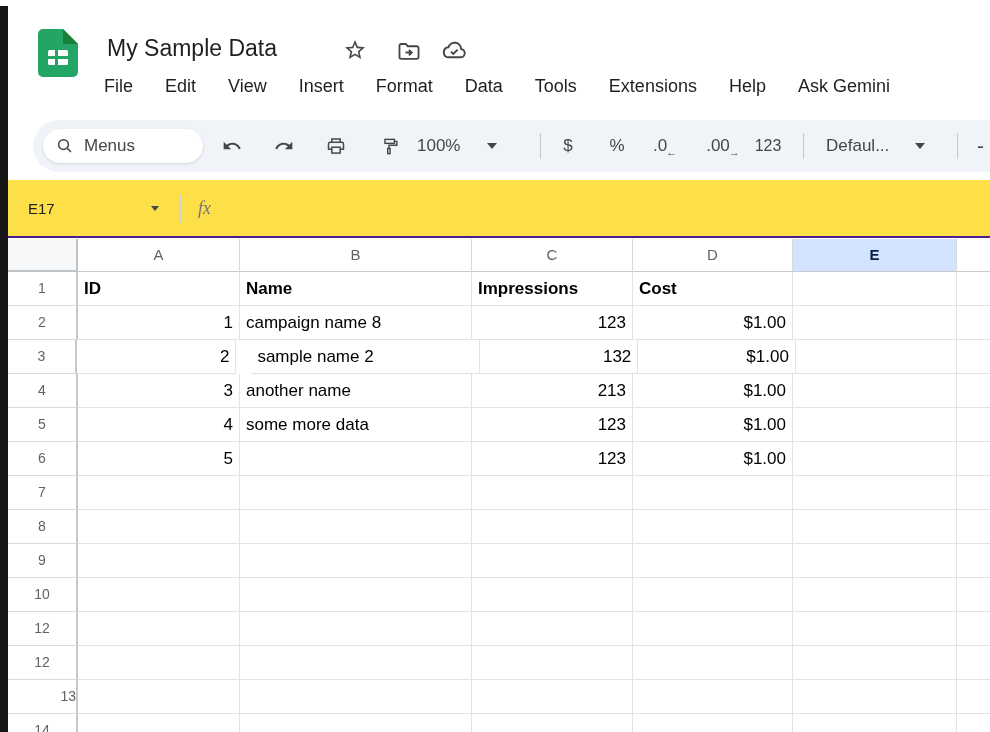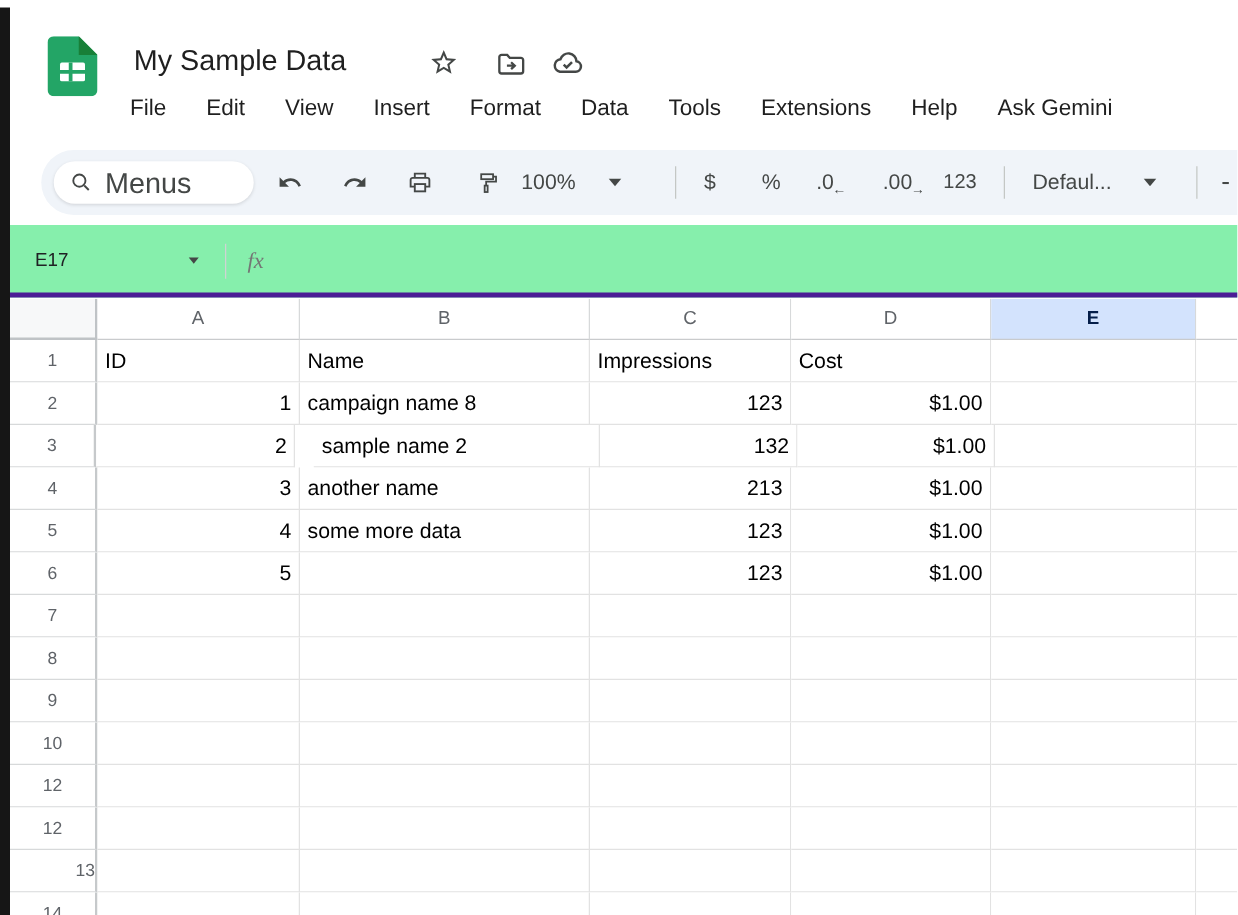--- a/index.html
+++ b/index.html
@@ -21,39 +21,39 @@
   .move-btn{left:395px;top:37px}
   .cloud-btn{left:440px;top:36px}
 
   .menubar{position:absolute;left:104px;top:73px;display:flex;gap:32px;font-size:18px;color:#1f1f1f;line-height:27px;white-space:nowrap}
   .menubar span{cursor:default}
 
   
   .toolbar{position:absolute;left:33px;top:120px;width:957px;height:52px;background:var(--toolbar-bg);border-radius:26px 0 0 26px}
   .search-pill{position:absolute;left:10px;top:9px;width:160px;height:34px;background:#fff;border-radius:17px;
                box-shadow:0 1px 3px rgba(0,0,0,.13);display:flex;align-items:center;padding-left:13px;gap:10px;cursor:pointer}
-  .search-pill .lbl{font-size:23px;color:var(--icon-gray)}
+  .search-pill .lbl{font-size:17px;color:var(--icon-gray)}
   .tbtn{position:absolute;top:14px;width:24px;height:24px;display:flex;align-items:center;justify-content:center;color:var(--icon-gray);cursor:pointer}
   .tb-undo{left:187px}.tb-redo{left:239px}.tb-print{left:291px}.tb-paint{left:345px}
   .tb-item{position:absolute;top:0;height:52px;display:flex;align-items:center;font-size:17px;color:var(--icon-gray);cursor:pointer}
   .tb-zoom{left:384px;gap:27px}
   .caret{width:0;height:0;border-left:5px solid transparent;border-right:5px solid transparent;border-top:6px solid var(--icon-gray)}
   .tb-cur{left:524px;width:22px;justify-content:center}
   .tb-pct{left:572px;width:24px;justify-content:center}
   .tb-dec{left:614px;width:36px;justify-content:center}
   .tb-inc{left:668px;width:44px;justify-content:center}
   .tb-123{left:716px;width:38px;justify-content:center;font-size:16px}
   .dd-arr{font-size:11px;position:relative;top:6px;margin-left:-1px}
   .tb-sep{position:absolute;top:13px;width:1px;height:26px;background:#c4c7c5}
   .sep1{left:507px}.sep2{left:770px}.sep3{left:924px}
   .tb-style{left:793px;gap:26px}
   .tb-minus{left:944px;font-size:21px}
 
   
-  .formula-bar{position:absolute;left:8px;top:180px;width:982px;height:58px;background:#86efac;border-bottom:4px solid #4c1d95}
+  .formula-bar{position:absolute;left:8px;top:180px;width:982px;height:58px;background:#fde047;border-bottom:2px solid #4c1d95}
   .name-box{position:absolute;left:20px;top:0;height:57px;display:flex;align-items:center;font-size:15px;color:#202124;cursor:text}
   .nb-caret{position:absolute;left:143px;top:26px;border-left:4.5px solid transparent;border-right:4.5px solid transparent;border-top:5.5px solid var(--icon-gray)}
   .fb-sep{position:absolute;left:172px;top:15px;width:1px;height:28px;background:#d0d3d3}
   .fx{position:absolute;left:190px;top:0;height:57px;display:flex;align-items:center;font-size:18px;color:#747775;
       font-style:italic;font-family:"Liberation Serif",serif}
 
   
   .grid{position:absolute;left:8px;top:239px;width:982px;height:493px;overflow:hidden;background:#fff}
   .ghead{display:flex;height:33px}
   .corner{background:#f7f8f9;border-right:2px solid #bfc3c6;border-bottom:2px solid #bfc3c6;height:33px}
@@ -61,21 +61,21 @@
         text-align:center;line-height:31px;height:33px;cursor:pointer}
   .colh.sel{background:var(--selected-header-bg);color:var(--selected-header-text);font-weight:700}
   .colh.sliver{border-right:none}
   .grow{display:flex;height:34px}
   .rowh{background:#fff;border-right:2px solid #c6c9cb;border-bottom:1px solid #d7d9da;font-size:14px;color:#5f6368;
         text-align:center;line-height:33px;cursor:pointer}
   .cell{background:#fff;border-right:1px solid var(--gridline);border-bottom:1px solid var(--gridline);
         font-size:17px;color:#000;line-height:33px;padding:0 6px;white-space:nowrap;overflow:hidden;cursor:cell}
   .cell.right{text-align:right}
   .cell.left{text-align:left}
-  .cell.hdr{font-weight:400;text-align:left}
+  .cell.hdr{font-weight:700;text-align:left}
   .sliver-cell{border-right:none}
   svg{display:block}
 </style>
 </head>
 <body>
 
 <div class="left-strip"></div>
 
 <div class="logo">
   <svg width="40" height="48" viewBox="0 0 40 48">

